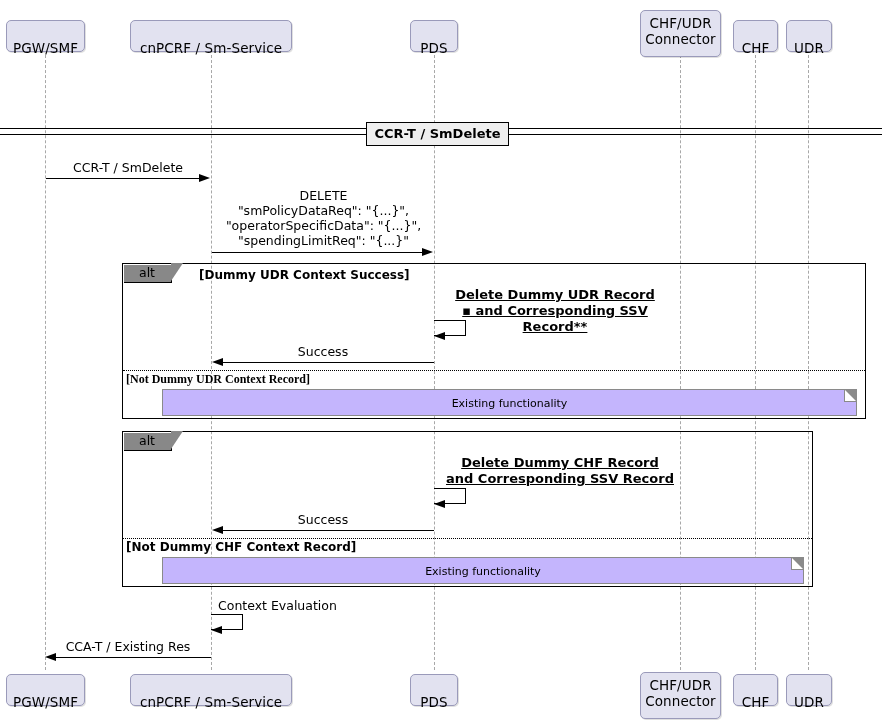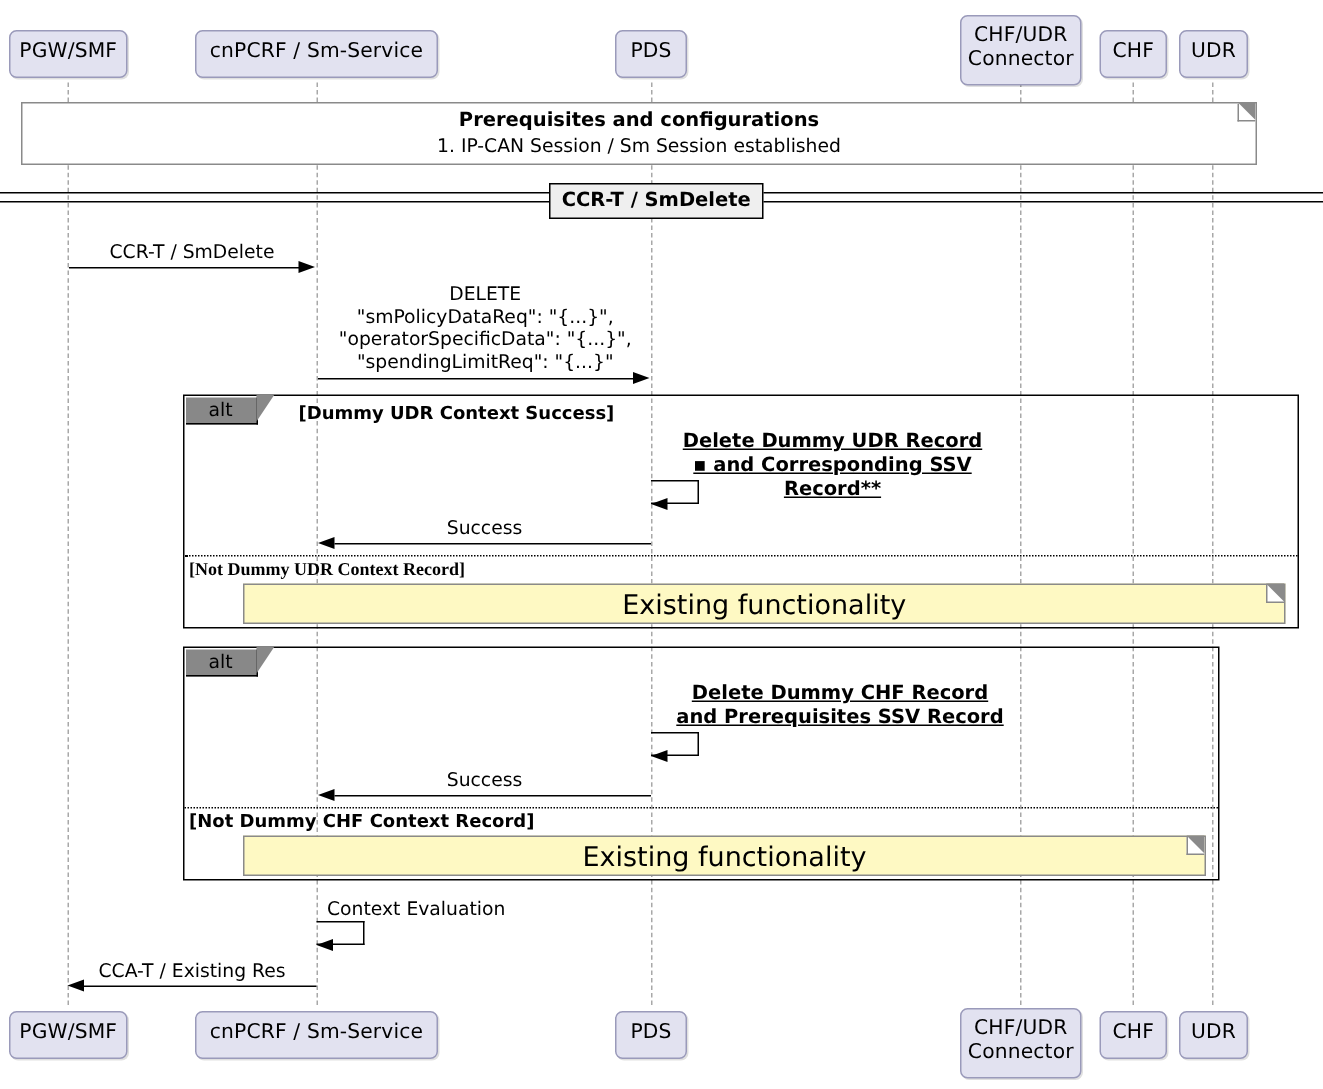--- a/index.html
+++ b/index.html
@@ -34,21 +34,21 @@
   .participant {
     position: absolute;
     box-sizing: border-box;
     background: #E2E2F0;
     border: 1px solid #9A9ABA;
     border-radius: 5px;
     text-align: center;
     font-size: 13.5px;
     line-height: 16px;
     color: #000;
-    padding-top: 5px;
+    padding-top: 19px;
     letter-spacing: 0.1px;
     white-space: pre-line;
     box-shadow: 1px 1px 0 rgba(0,0,0,0.12);
   }
 
   
   .note {
     position: absolute;
     box-sizing: border-box;
     background: #ffffff;
@@ -187,23 +187,23 @@
   .else-sep {
     position: absolute;
     height: 0;
     border-top: 1.5px dotted #000;
   }
 
   
   .inner-note {
     position: absolute;
     box-sizing: border-box;
-    background: #fef9c3;
+    background: #c4b5fd;
     border: 1px solid #8A8A8A;
-    font-size: 18px;
+    font-size: 11px;
     text-align: center;
   }
   .inner-note .label {
     line-height: 28px;
   }
   .inner-note .fold2 {
     position: absolute;
     top: 0; right: 0;
     width: 11px; height: 11px;
     background: #ffffff;
@@ -232,25 +232,20 @@
   <div class="lifeline" style="left:808px;"></div>
 
   <div class="participant" style="left:6px;   top:20px; width:79px;  height:32px;">PGW/SMF</div>
   <div class="participant" style="left:130px; top:20px; width:162px; height:32px;">cnPCRF / Sm-Service</div>
   <div class="participant" style="left:410px; top:20px; width:48px;  height:32px;">PDS</div>
   <div class="participant" style="left:640px; top:10px; width:81px; height:47px; padding-top:4px;">CHF/UDR
 Connector</div>
   <div class="participant" style="left:733px; top:20px; width:45px;  height:32px;">CHF</div>
   <div class="participant" style="left:786px; top:20px; width:46px;  height:32px;">UDR</div>
 
-  <div class="note" style="left:14px; top:68px; width:824px; height:42px;">
-    <div class="fold"></div>
-    <div class="note-title">Prerequisites and configurations</div>
-    <div class="note-line">1. IP-CAN Session / Sm Session established</div>
-  </div>
 
   <div class="divider-rule" style="top:128px;"></div>
   <div class="divider-label" style="left:366px; top:122px; width:143px;">CCR-T / SmDelete</div>
 
   <div class="msg-label" style="left:45px; top:160px; width:166px;">CCR-T / SmDelete</div>
   <div class="msg-line" style="left:46px; top:178px; width:155px;"></div>
   <div class="arrow-r" style="left:199px; top:173.5px;"></div>
 
   <div class="msg-label" style="left:212px; top:188px; width:223px;">DELETE
 "smPolicyDataReq": "{...}",
@@ -277,21 +272,21 @@
 
   <div class="inner-note" style="left:162px; top:389px; width:695px; height:27px;">
     <div class="fold2"></div>
     <div class="label">Existing functionality</div>
   </div>
 
   <div class="frame" style="left:122px; top:431px; width:691px; height:156px;"></div>
   <div class="frame-tab" style="left:123.5px; top:432.5px;">alt</div>
 
   <div class="msg-label bold" style="left:440px; top:455px; width:240px; text-align:center;">Delete Dummy CHF Record
-and Prerequisites SSV Record</div>
+and Corresponding SSV Record</div>
   <div class="self-loop" style="left:434px; top:488px;"></div>
   <div class="arrow-l" style="left:434px; top:499.5px;"></div>
 
   <div class="msg-label" style="left:212px; top:512px; width:222px;">Success</div>
   <div class="msg-line" style="left:223px; top:530px; width:211px;"></div>
   <div class="arrow-l" style="left:212px; top:525.5px;"></div>
 
   <div class="else-sep" style="left:123px; top:538px; width:689px;"></div>
   <div class="frame-cond" style="left:126px; top:540px;">[Not Dummy CHF Context Record]</div>
 

